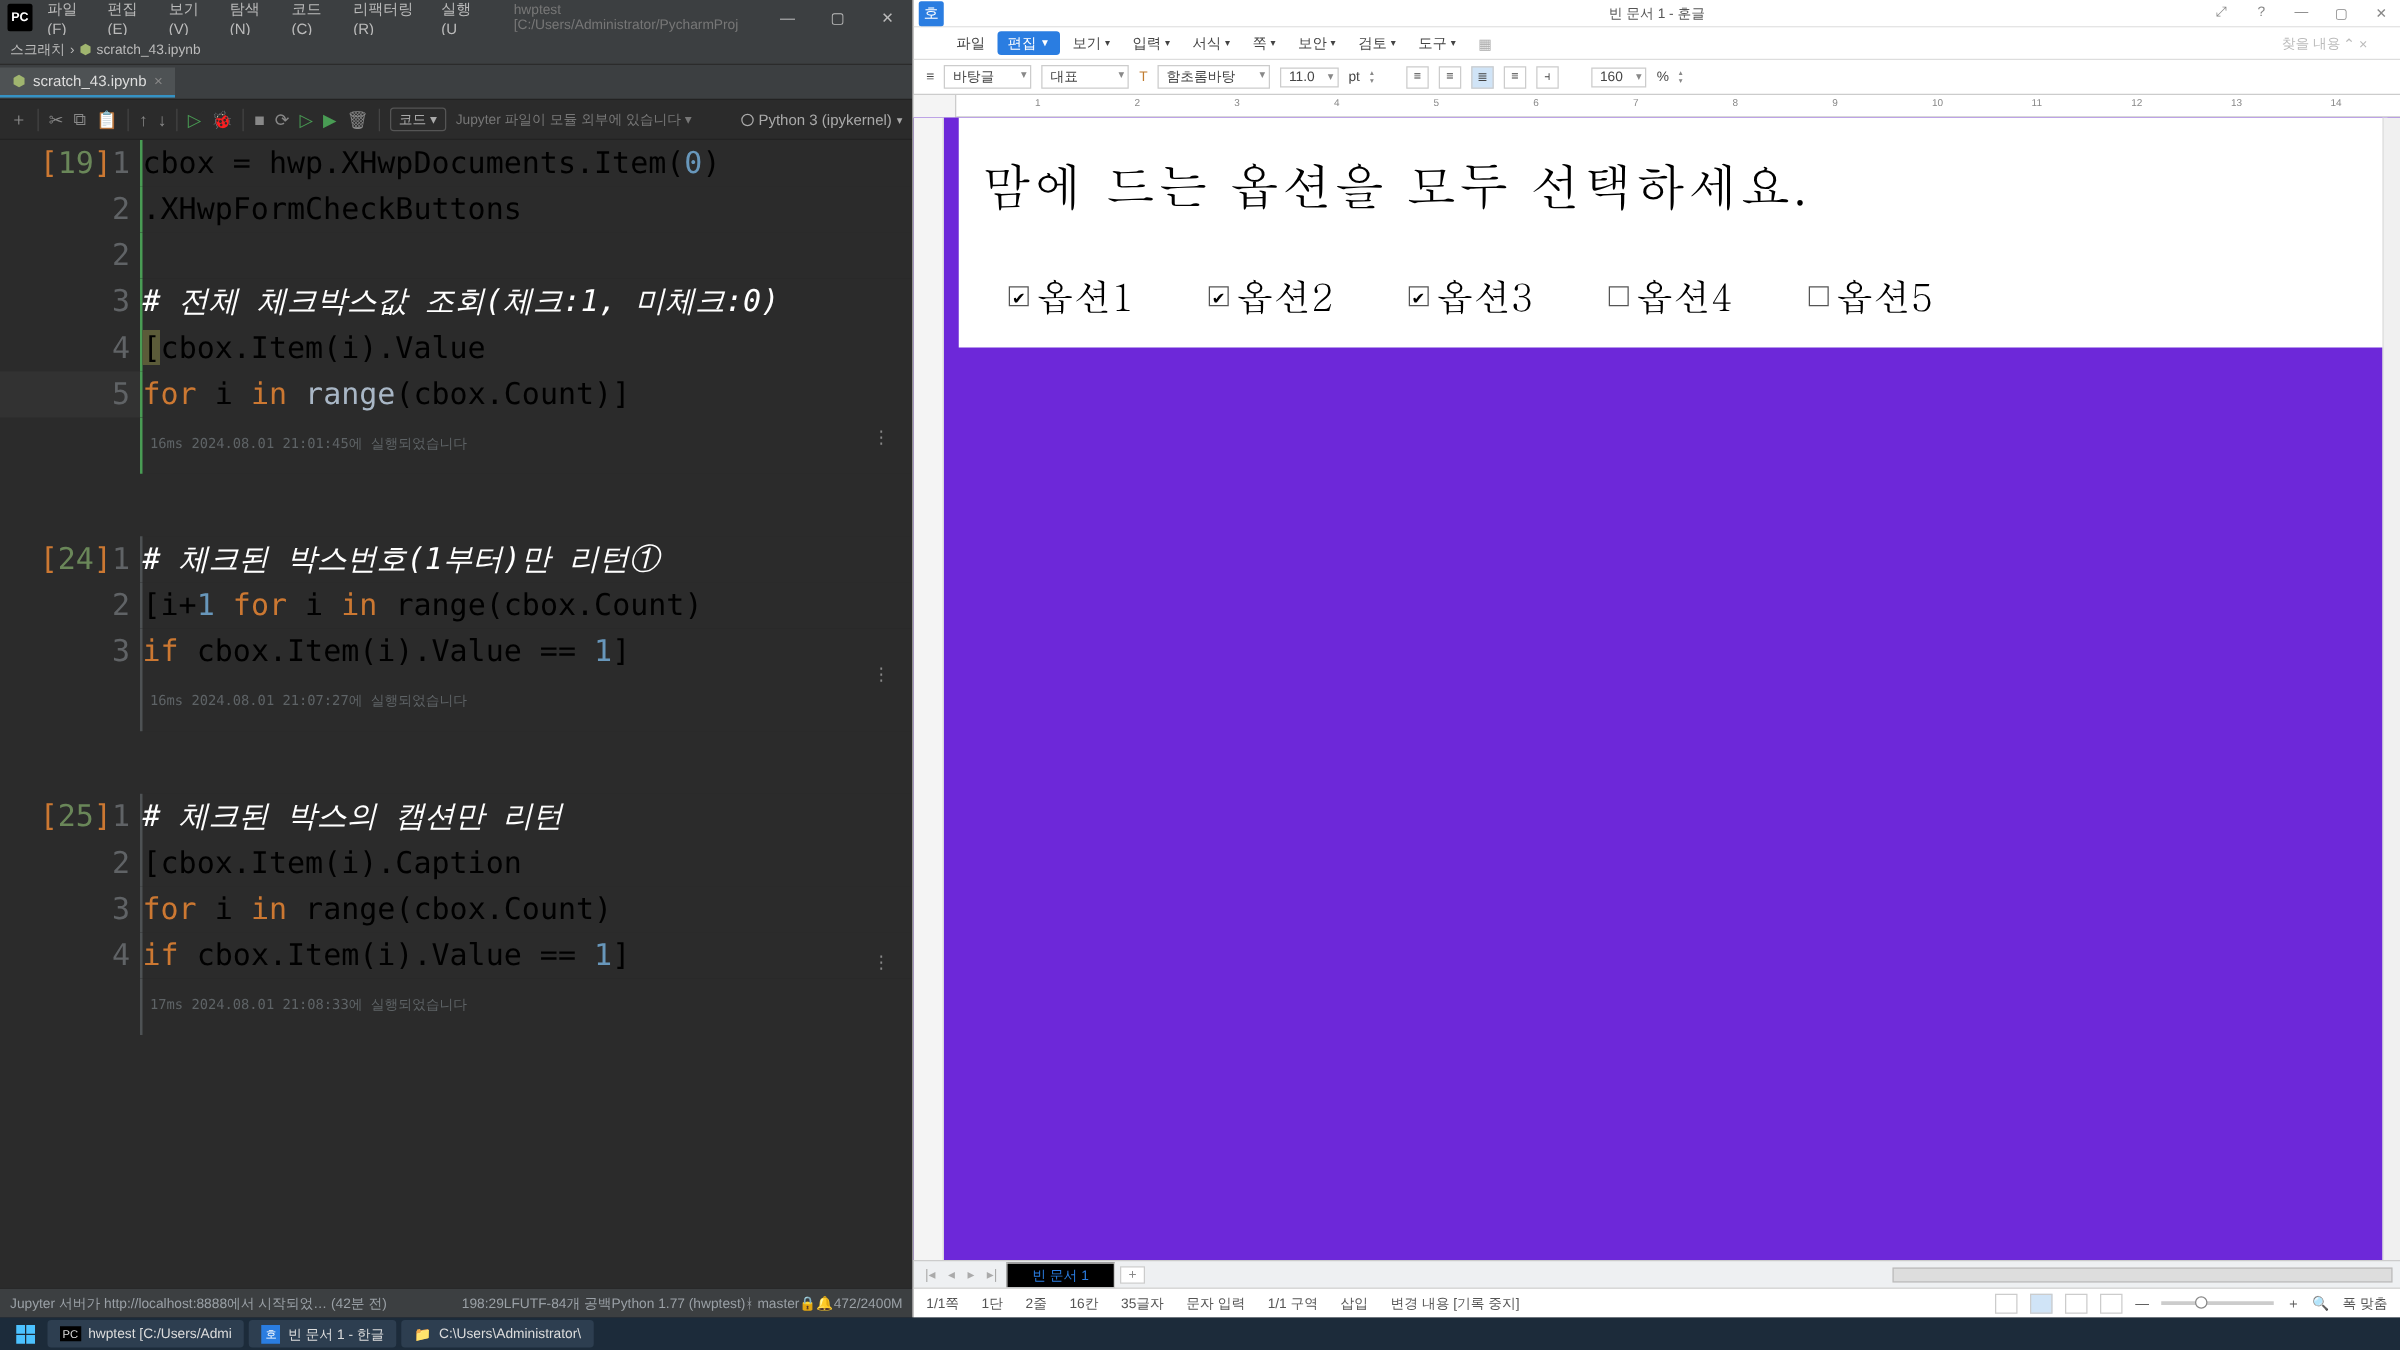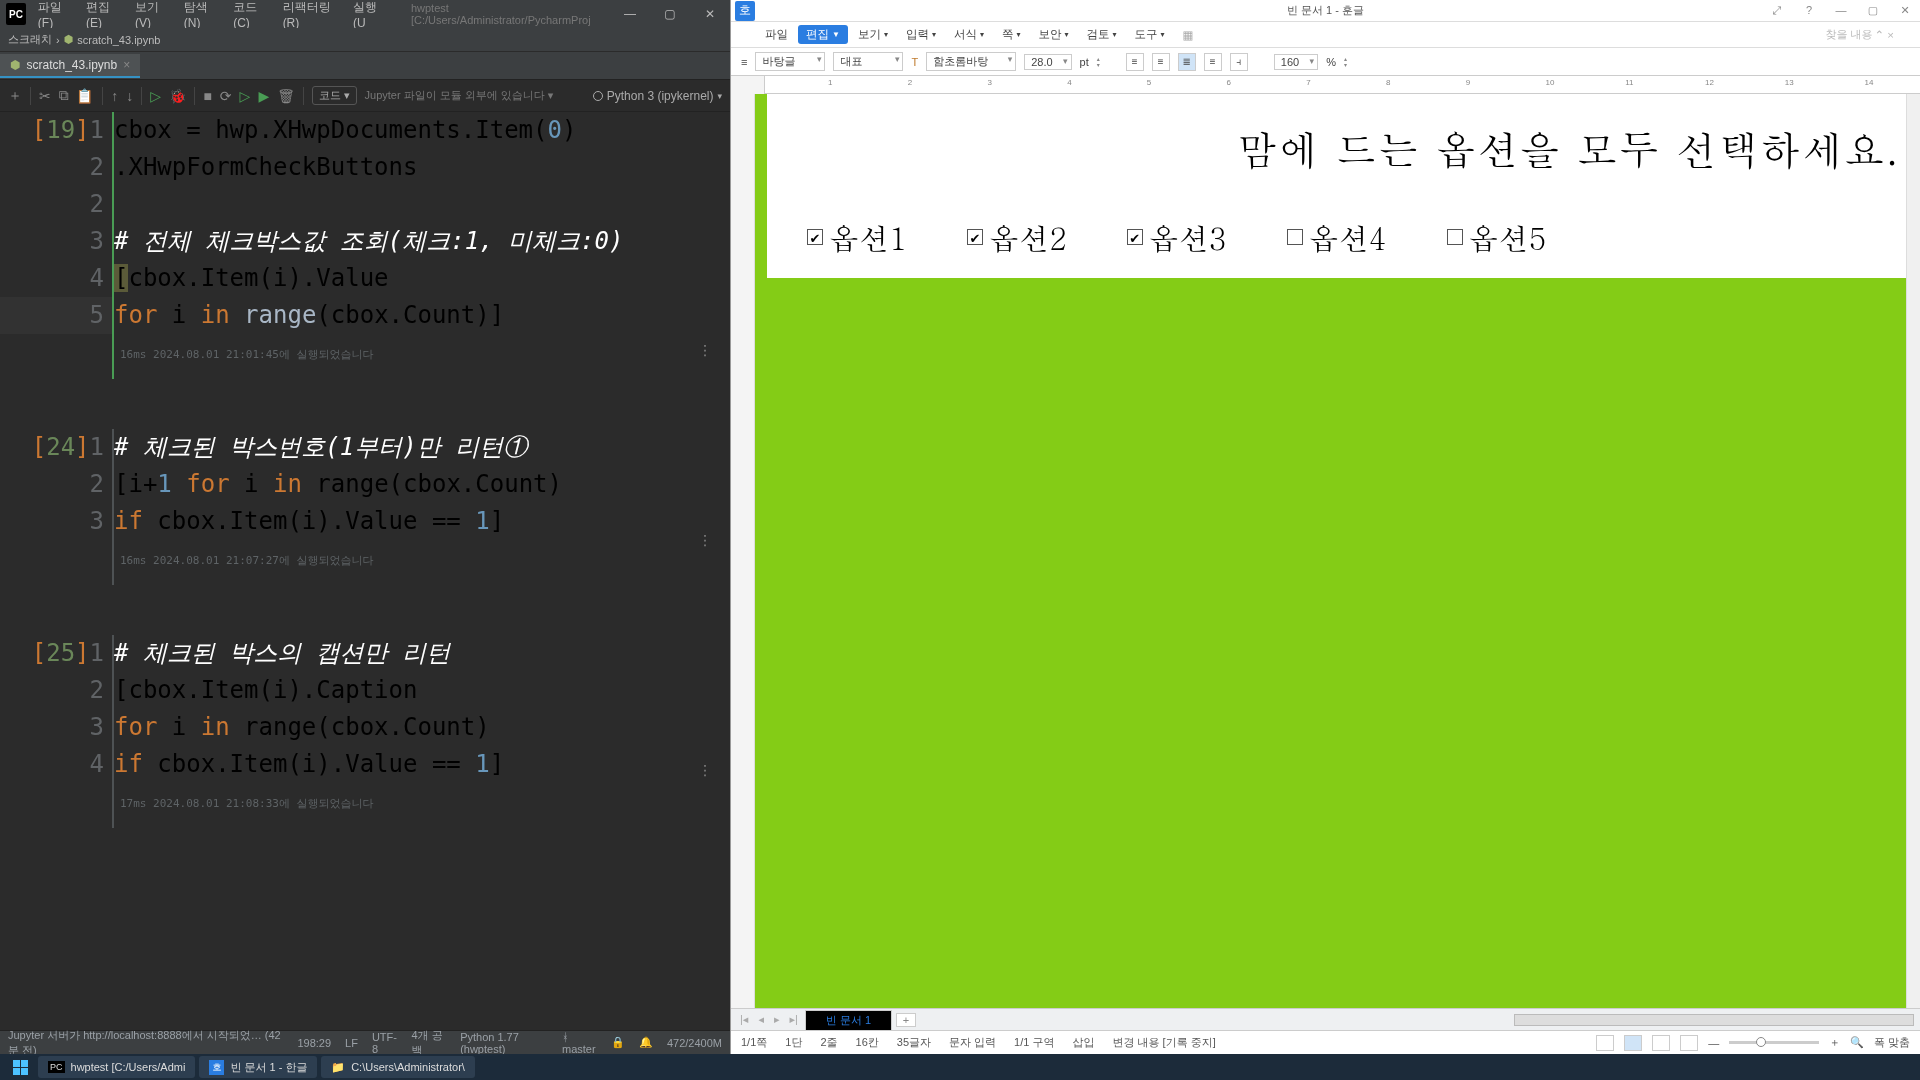--- a/index.html
+++ b/index.html
@@ -37,21 +37,21 @@
 .execmeta { font-size: 11px; color: #5e6366; padding: 2px 0 6px 6px; font-family: Consolas,monospace;}
 .cell-out-gap { height: 50px; }
 .cell-badges { position: absolute; right: 8px; top: 6px; display: flex; gap: 6px; font-size: 12px; align-items: center;}
 .cell-badges .warn { color: #bbb; display: flex; align-items: center; gap: 2px;}
 .cell-badges .wtri { color: #b89c4f;}
 .cell-badges .chv { color: #888;}
 .more-dots { position: absolute; right: 18px; color: #888; font-size: 14px;}
 .cursor-row { background: #323232;}
 
 .pc-status { height: 24px; background: #3c3f41; border-top: 1px solid #222; display: flex; align-items: center; font-size: 11px; color: #9aa0a6; padding: 0 8px; gap: 14px; }
-.pc-status .r { margin-left: auto; display: flex; gap: 14px; align-items: center;}
+.pc-status .r { margin-left: auto; display: flex; align-items: center;}
 
 
 .hwp { position: absolute; left: 730px; top: 0; width: 1190px; height: 1054px; background: #f0f0f0; display: flex; flex-direction: column; border-left: 1px solid #999;}
 .hwp-titlebar { height: 22px; background: #fff; display: flex; align-items: center; font-size: 11px; color: #555; border-bottom: 1px solid #ddd;}
 .hwp-titlebar .hicon { width: 20px; height: 20px; background: #2a7de1; color: #fff; display: inline-flex; align-items: center; justify-content: center; font-size: 12px; margin: 0 4px; border-radius: 2px;}
 .hwp-titlebar .ttl { position: absolute; left: 50%; transform: translateX(-50%); text-align: center; }
 .hwp-titlebar .wbtns { margin-left: auto; display: flex; gap: 2px;}
 .hwp-titlebar .wbtns span { width: 30px; text-align: center; color: #888;}
 .hwp-menu { height: 26px; background: #fff; display: flex; align-items: center; gap: 2px; padding: 0 26px; font-size: 11.5px; color: #444; border-bottom: 1px solid #ddd;}
 .hwp-menu .mitem { padding: 2px 8px; display: flex; align-items: center; gap: 3px;}
@@ -59,21 +59,21 @@
 .hwp-menu .mitem .dd { font-size: 8px;}
 .hwp-menu .grayicon { color: #aaa; }
 .hwp-fmt { height: 28px; background: #fff; display: flex; align-items: center; padding: 0 10px; gap: 8px; font-size: 11px; color: #444; border-bottom: 1px solid #ccc;}
 .hwp-fmt .dropdown { border: 1px solid #ccc; padding: 1px 18px 1px 6px; position: relative; background: #fff; min-width: 70px;}
 .hwp-fmt .dropdown::after { content: "▾"; position: absolute; right: 3px; color: #888; font-size: 9px;}
 .hwp-fmt .iconbtn { width: 18px; height: 18px; border: 1px solid #ccc; display: inline-flex; align-items: center; justify-content: center; font-size: 10px; background: #fff;}
 .hwp-fmt .iconbtn.active { background: #d0e4f7;}
 .hwp-fmt .spin { display: flex; flex-direction: column; font-size: 6px; color: #888; line-height: 6px;}
 .hwp-ruler { height: 18px; background: #fff; border-bottom: 1px solid #ccc; position: relative; font-size: 8px; color: #888;}
 .hwp-ruler .vcorner { position: absolute; left: 0; top: 0; width: 34px; height: 18px; border-right: 1px solid #ccc; background: #f4f4f4;}
-.hwp-canvas { flex: 1; background: #84cc16; position: relative; overflow: hidden; text-align: right;}
+.hwp-canvas { flex: 1; background: #6d28d9; position: relative; overflow: hidden;}
 .hwp-vrule { position: absolute; left: 0; top: 0; width: 24px; bottom: 0; background: #f4f4f4; border-right: 1px solid #ddd; font-size: 8px; color: #888;}
 .hwp-page { position: absolute; left: 36px; top: 0; right: 10px; background: #fff; padding: 20px 10px;}
 .hwp-title { font-family: "Batang","serif"; font-size: 40px; letter-spacing: 2px; color: #000; margin: 6px 0 40px 8px; white-space: nowrap;}
 .hwp-opts { display: flex; gap: 60px; padding-left: 30px; font-family: "Batang","serif"; font-size: 30px; color: #000;}
 .hwp-opts label { display: flex; align-items: center; gap: 6px;}
 .hwp-opts .cb { width: 16px; height: 16px; border: 1px solid #555; display: inline-flex; align-items: center; justify-content: center; font-size: 13px;}
 .hwp-scroll { position: absolute; right: 0; top: 0; width: 14px; bottom: 0; background: #f0f0f0; border-left: 1px solid #ddd;}
 .hwp-sheet-tabs { height: 22px; background: #eef0f2; display: flex; align-items: center; font-size: 11px; color: #555; border-top: 1px solid #ccc; padding: 0 6px; gap: 4px;}
 .hwp-sheet-tabs .nav { color: #aaa; padding: 0 3px;}
 .hwp-sheet-tabs .stab { background: #000000; border: 1px solid #ccc; border-bottom: none; padding: 2px 20px; color: #2a7de1;}
@@ -326,21 +326,21 @@
     <span class="mitem grayicon">▦</span>
     <span style="margin-left:auto;color:#bbb;font-size:11px">찾을 내용</span>
     <span style="color:#bbb">⌃ ×</span>
   </div>
   <div class="hwp-fmt">
     <span>≡</span>
     <span class="dropdown">바탕글</span>
     <span class="dropdown">대표</span>
     <span style="color:#c07b2e">T</span>
     <span class="dropdown" style="min-width:90px">함초롬바탕</span>
-    <span class="dropdown" style="min-width:40px">28.0</span>
+    <span class="dropdown" style="min-width:40px">11.0</span>
     <span>pt</span>
     <span class="spin">
         <span>▴</span>
         <span>▾</span>
       </span>
     <span style="width:10px"></span>
     <span class="iconbtn">≡</span>
     <span class="iconbtn">≡</span>
     <span class="iconbtn active">≣</span>
     <span class="iconbtn">≡</span>

